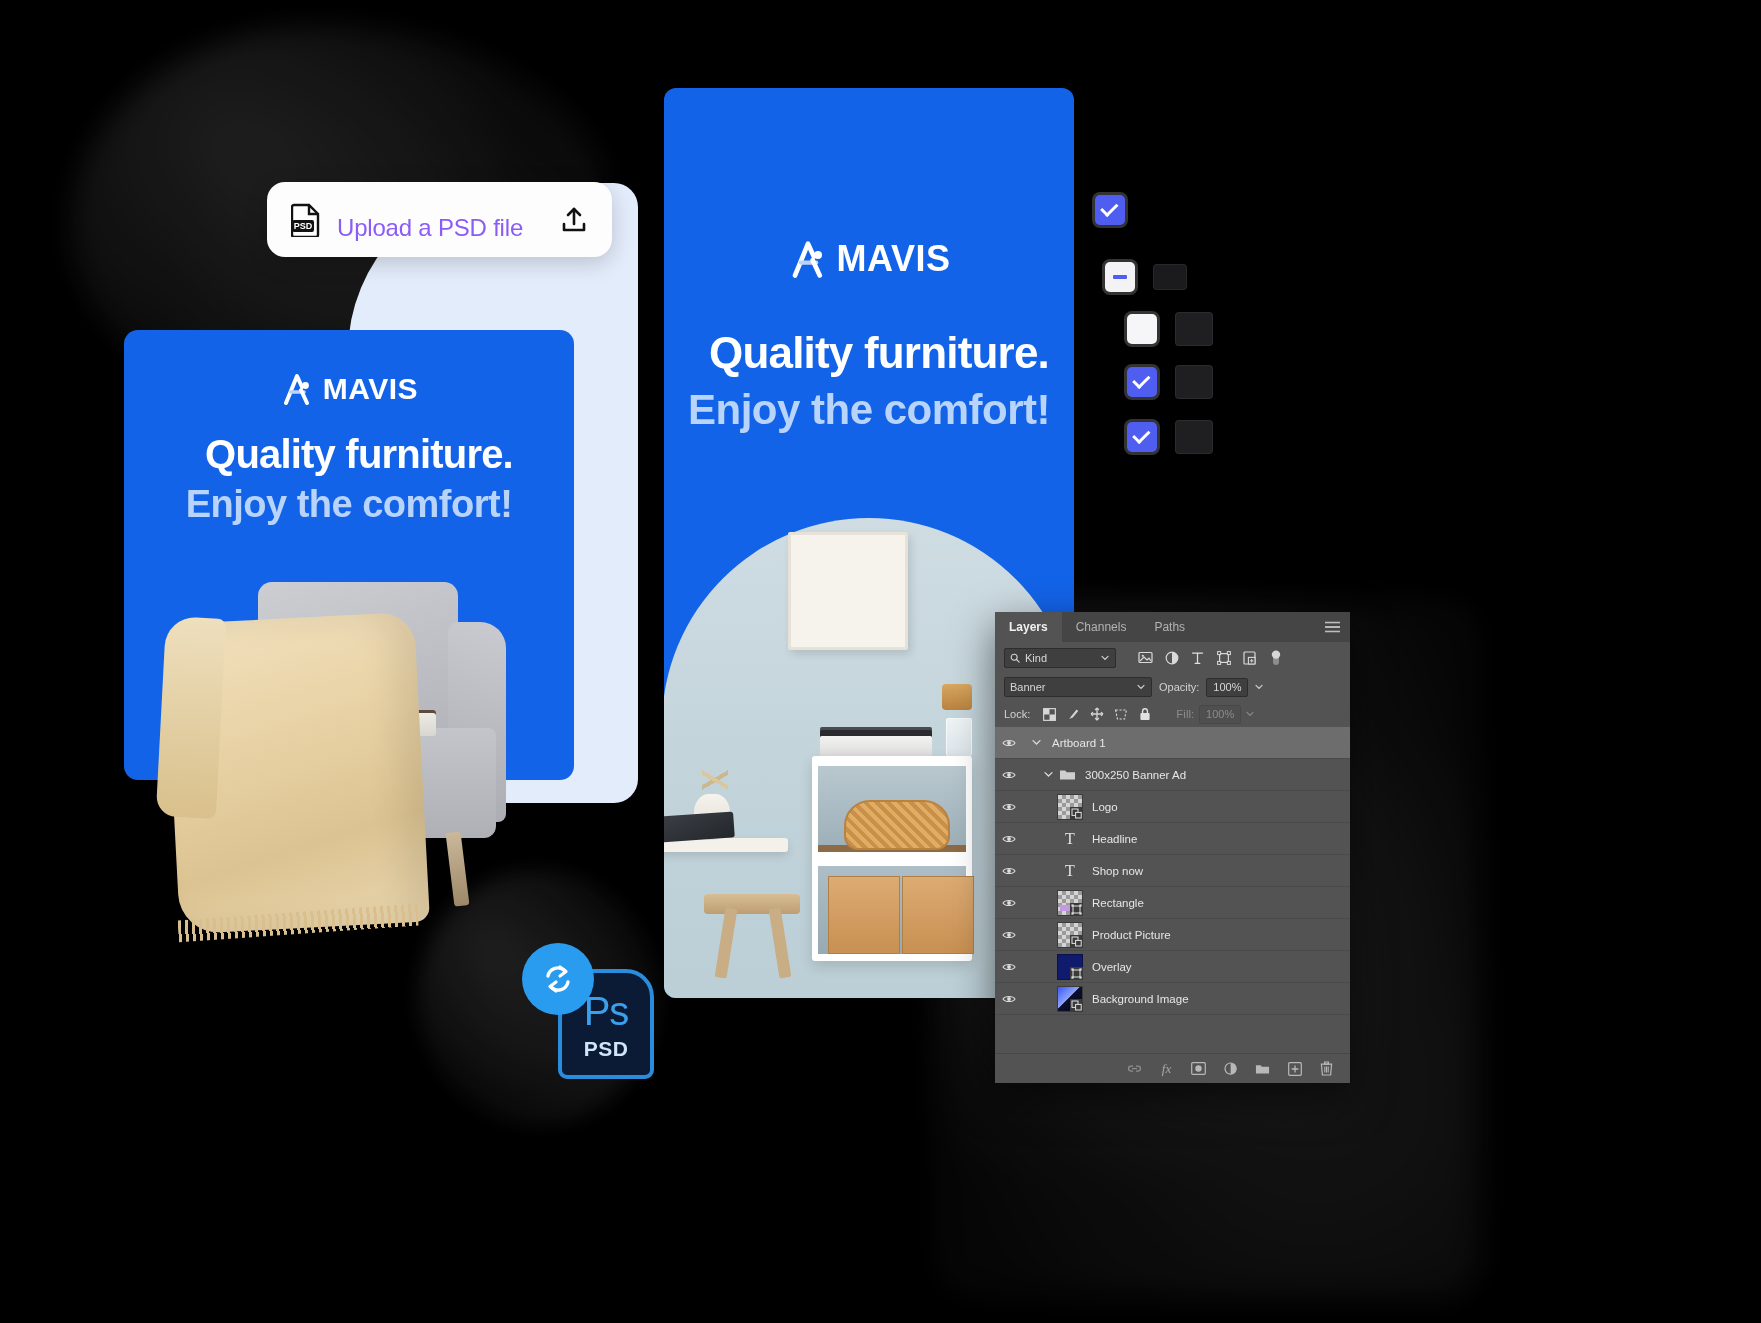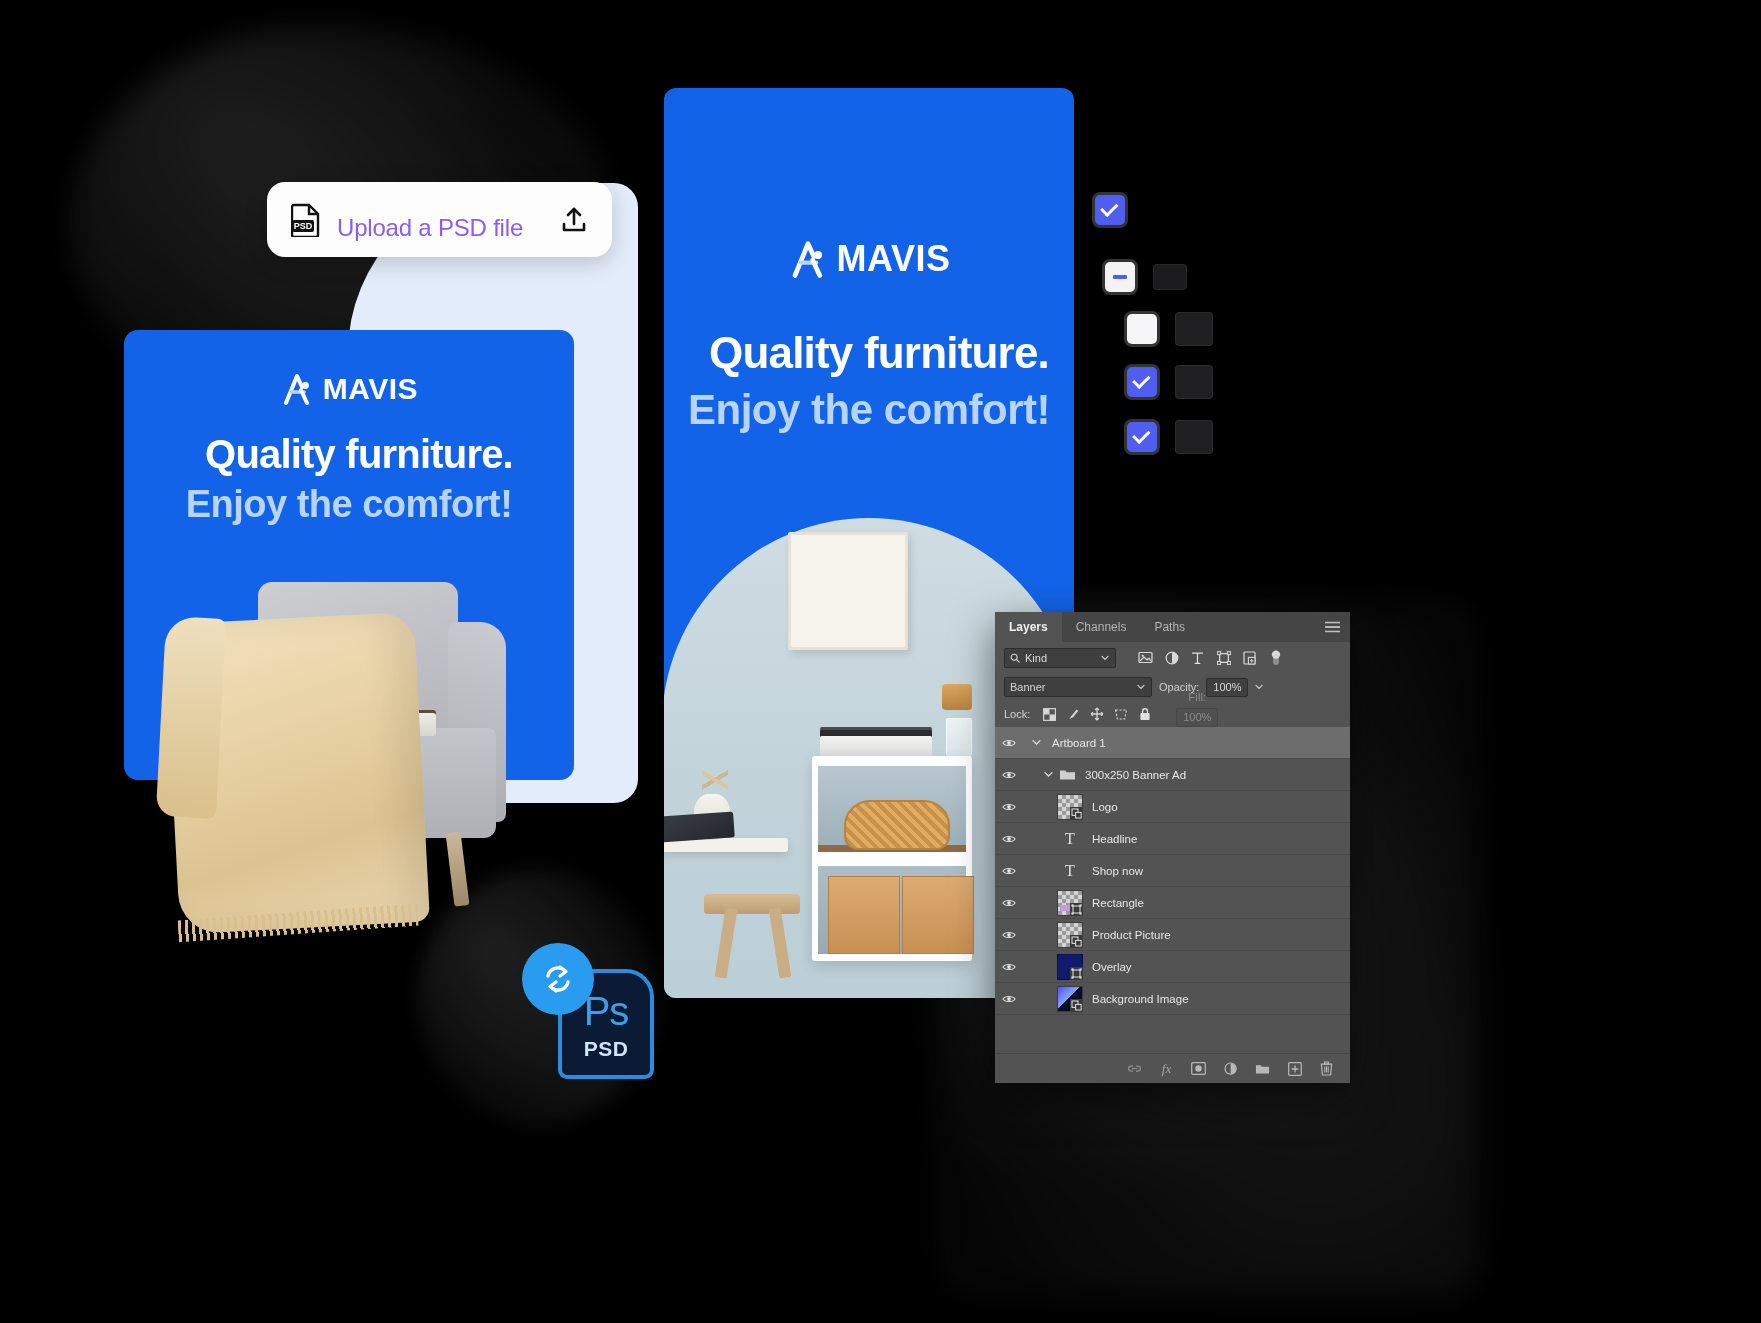--- a/index.html
+++ b/index.html
@@ -296,21 +296,21 @@
   .blend-select .caret{ position:absolute; right:6px; }
   .opacity-label { font-size:11px; color:#d2d2d2; }
   .opacity-field {
     width:42px; height:19px; background:#3f3f3f; border:1px solid #2d2d2d;
     border-radius:2px; display:flex; align-items:center; justify-content:center;
     font-size:11px;
   }
   #ps-lock { height:26px; gap:10px; }
   #ps-lock .lock-label { font-size:11px; color:#d2d2d2; margin-right:2px; }
   #ps-lock .li { width:14px; height:14px; display:flex; align-items:center; justify-content:center; }
-  .fill-group { display:flex; align-items:center; gap:5px; margin-left:14px; opacity:.42;flex-direction:column; }
+  .fill-group { display:flex; align-items:center; gap:5px; margin-left:14px; opacity:.42; }
   .fill-field {
     width:42px; height:19px; background:#4a4a4a; border:1px solid #3a3a3a;
     border-radius:2px; display:flex; align-items:center; justify-content:center;
     font-size:11px;
   }
 
   #ps-layers { flex:1 1 auto; overflow:hidden; background:#535353; }
   .layer-row {
     height:32px; display:flex; align-items:center;
     border-bottom:1px solid #4a4a4a; position:relative;

